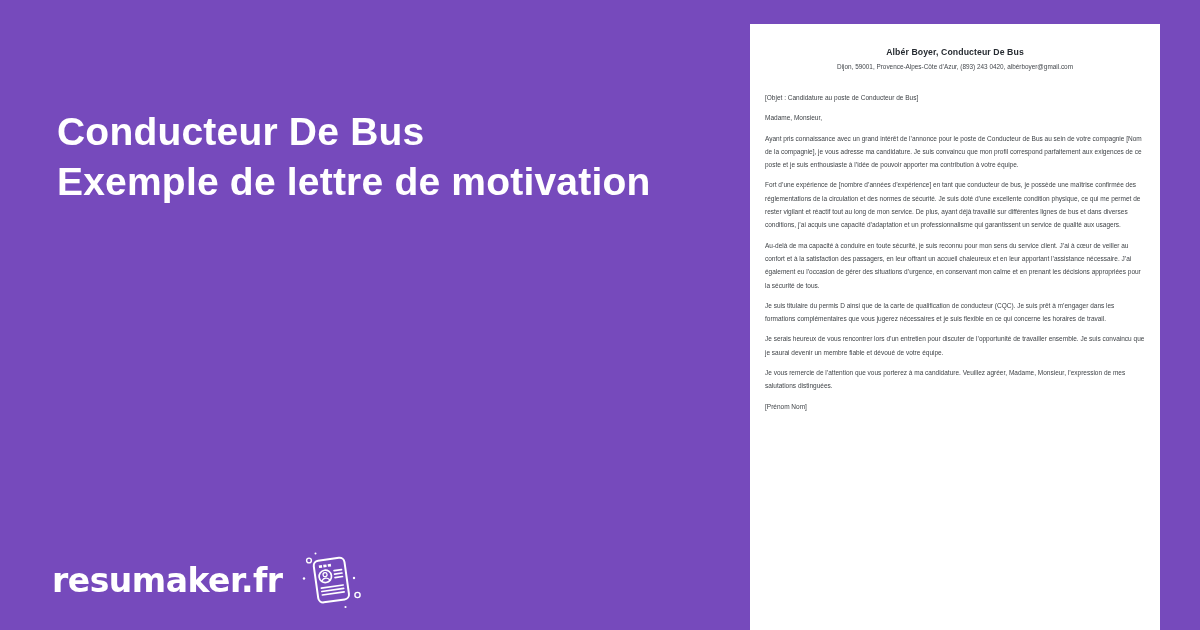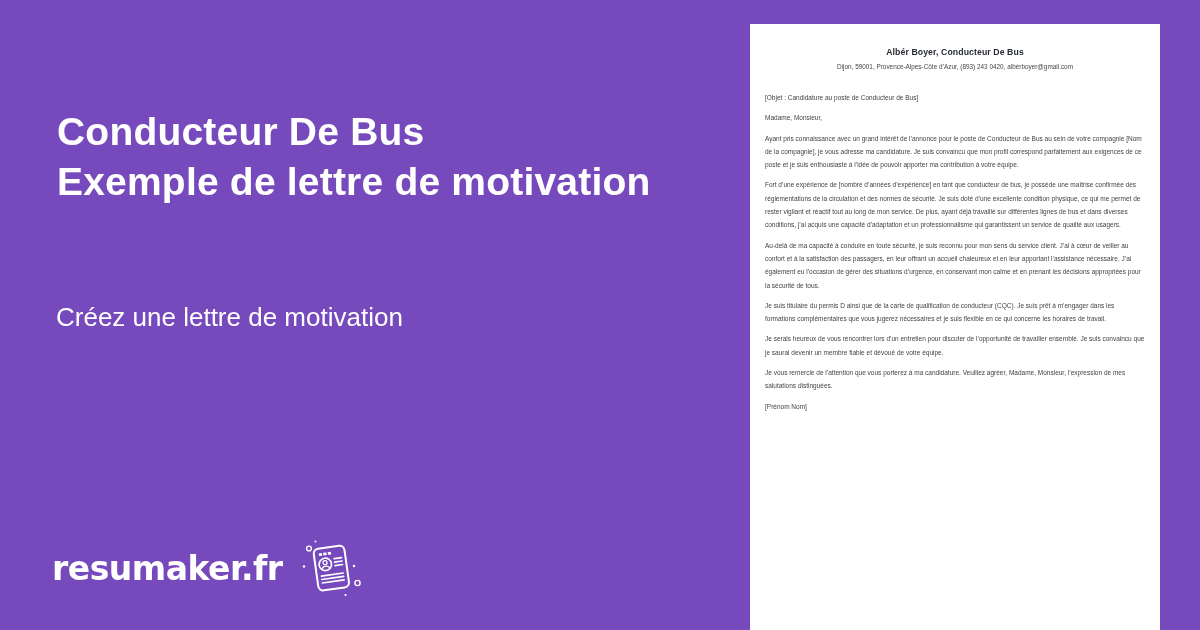--- a/index.html
+++ b/index.html
@@ -20,21 +20,21 @@
     margin-top: 13px;
   }
   .hero-subtitle {
     position: absolute; left: 56px; top: 296px;
     color: #ffffff;
     font-size: 26px; line-height: 43px; font-weight: 400;
   }
 
   
   .brand {
-    position: absolute; left: 52px; top: 536px;
+    position: absolute; left: 52px; top: 548px;
     display: flex; align-items: center; gap: 16px; justify-content: space-between;
   }
   .brand-text {
     color: #ffffff;
     font-family: "DejaVu Sans", "Liberation Sans", sans-serif;
     font-size: 33px; font-weight: bold; letter-spacing: -0.5px;
     line-height: 60px;
   }
   .brand-icon { width: 66px; height: 66px; display: block; }
 
@@ -70,21 +70,20 @@
 </style>
 </head>
 <body>
 
 <div class="hero-title">
   <div>Conducteur De Bus</div>
   <div>Exemple de lettre de motivation</div>
 </div>
 
 <div class="hero-subtitle">
-  <div>Créez une lettre de motivation</div>
 </div>
 
 <div class="brand">
   <span class="brand-text">resumaker.fr</span>
   <span>
     <svg class="brand-icon" viewBox="0 0 66 66" xmlns="http://www.w3.org/2000/svg" aria-hidden="true">
 
       <g fill="none" stroke="#ffffff" stroke-width="2" stroke-linecap="round" transform="rotate(-8 33 33)">
         <rect x="17" y="11" width="31" height="42" rx="5"></rect>
         <g fill="#ffffff" stroke="none">

